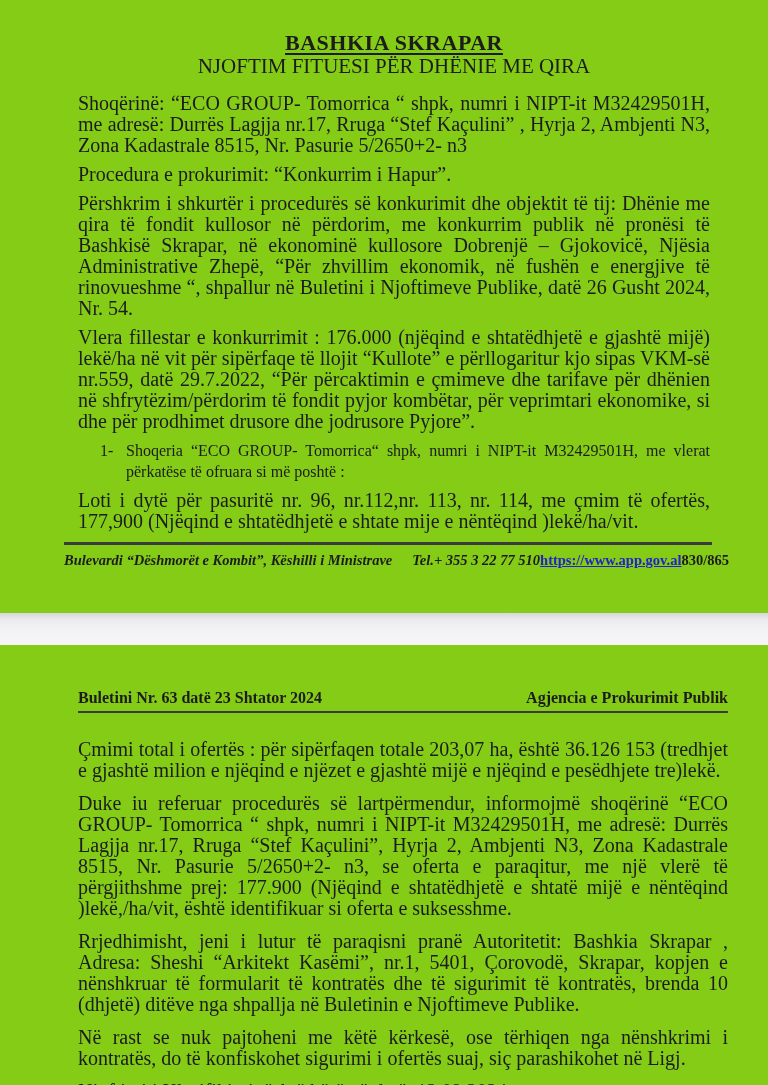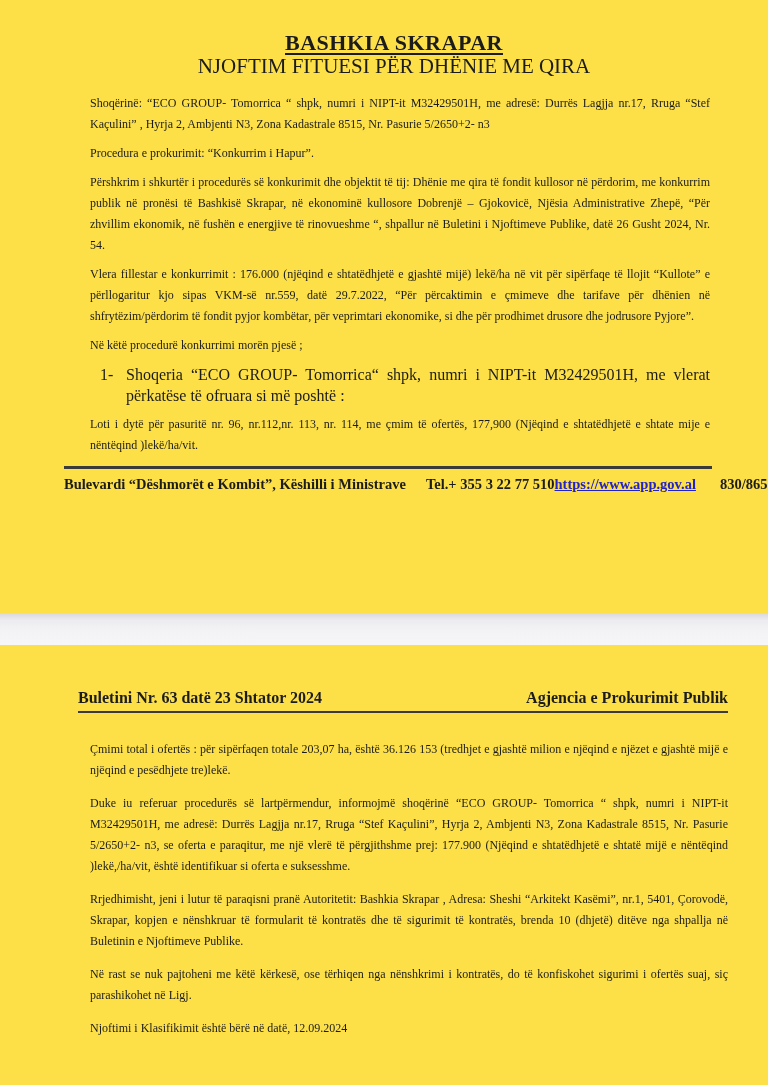--- a/index.html
+++ b/index.html
@@ -6,21 +6,21 @@
   html, body { margin: 0; padding: 0; }
   body {
     width: 768px;
     height: 1085px;
     background: #ffffff;
     font-family: "Liberation Serif", "DejaVu Serif", serif;
     color: #1c1c1c;
     overflow: hidden;
   }
   .page {
-    background: #fde047;
+    background: #84cc16;
     width: 768px;
   }
   .page1 {
     height: 613px;
     padding: 30px 58px 0 78px;
   }
   .page2 {
     height: 440px;
     padding: 42px 40px 0 78px;
   }
@@ -41,22 +41,22 @@
     text-underline-offset: 3px;
   }
   h2.doc-subtitle {
     margin: 0 0 16px 0;
     text-align: center;
     font-size: 21px;
     line-height: 21px;
     font-weight: normal;
   }
   p.body {
-    margin: 0 0 8px 12px;
-    font-size: 12px;
+    margin: 0 0 8px 0;
+    font-size: 20px;
     line-height: 21px;
     text-align: justify;
   }
   p.single { text-align: left; }
   .list-item {
     display: flex;
     margin: 0 0 8px 22px;
     font-size: 16px;
     line-height: 21px;
   }
@@ -75,22 +75,22 @@
     margin-right: -2px;
     border-top: 3px solid #3a3a3a;
     padding-top: 7px;
     display: flex;
     justify-content: space-between;
     align-items: baseline;
     font-size: 14.5px;
     font-weight: bold;
     white-space: nowrap;
   }
-  .f-left { display: inline-flex; gap: 20px; }
-  .f-right { display: inline-flex; gap: 24px; align-items: center; }
+  .f-left { display: inline-flex; gap: 20px; font-style: italic; }
+  .f-right { display: inline-flex; gap: 0; align-items: center; }
   a.f-link {
     color: #2222cc;
     text-decoration: underline;
     font-weight: bold;
   }
   .p2-header {
     display: flex;
     justify-content: space-between;
     font-size: 16px;
     line-height: 21px;
@@ -105,21 +105,20 @@
 <body>
 
 <div class="page page1">
   <h1 class="doc-title">BASHKIA SKRAPAR</h1>
   <h2 class="doc-subtitle">NJOFTIM FITUESI PËR DHËNIE ME QIRA</h2>
 
   <p class="body">Shoqërinë: “ECO GROUP- Tomorrica “ shpk, numri i NIPT-it M32429501H, me adresë: Durrës Lagjja nr.17, Rruga “Stef Kaçulini” , Hyrja 2, Ambjenti N3, Zona Kadastrale 8515, Nr. Pasurie 5/2650+2- n3</p>
   <p class="body single">Procedura e prokurimit: “Konkurrim i Hapur”.</p>
   <p class="body">Përshkrim i shkurtër i procedurës së konkurimit dhe objektit të tij: Dhënie me qira të fondit kullosor në përdorim, me konkurrim publik në pronësi të Bashkisë Skrapar,  në ekonominë kullosore  Dobrenjë – Gjokovicë, Njësia Administrative Zhepë, “Për zhvillim ekonomik, në fushën e energjive të rinovueshme “,  shpallur në  Buletini i Njoftimeve Publike,  datë  26 Gusht 2024, Nr. 54.</p>
   <p class="body">Vlera fillestar e konkurrimit : 176.000 (njëqind e shtatëdhjetë e gjashtë mijë) lekë/ha në vit për sipërfaqe të llojit “Kullote”  e përllogaritur kjo sipas VKM-së nr.559, datë 29.7.2022, “Për përcaktimin e çmimeve dhe tarifave për dhënien në shfrytëzim/përdorim të fondit pyjor kombëtar, për veprimtari ekonomike, si dhe për prodhimet drusore dhe jodrusore Pyjore”.</p>
-  <p class="body single">Në këtë procedurë konkurrimi morën pjesë ;</p>
 
   <div class="list-item">
     <span class="num">1-</span>
     <span class="txt">Shoqeria “ECO GROUP- Tomorrica“ shpk, numri i NIPT-it M32429501H, me vlerat përkatëse të ofruara si më poshtë :</span>
   </div>
 
   <p class="body lot">Loti i dytë për pasuritë nr. 96, nr.112,nr. 113, nr. 114, me çmim të ofertës, 177,900 (Njëqind e shtatëdhjetë e shtate  mije e nëntëqind )lekë/ha/vit.</p>
 
   <div class="page1-footer">
     <span class="f-left">

